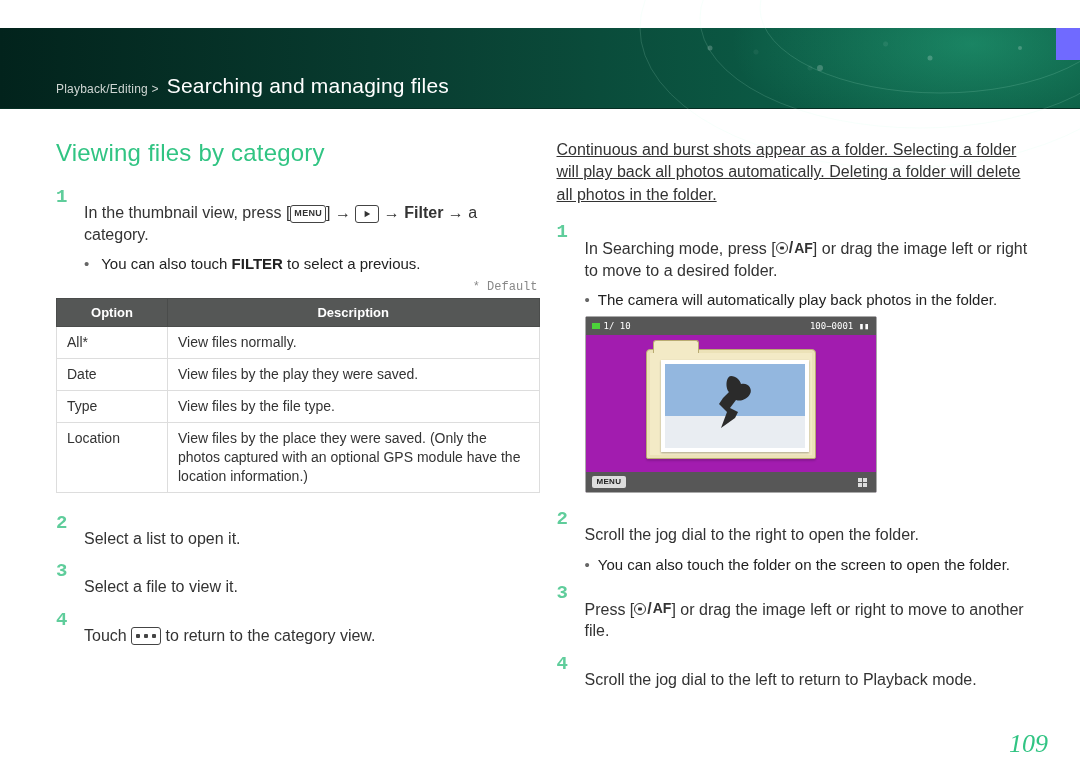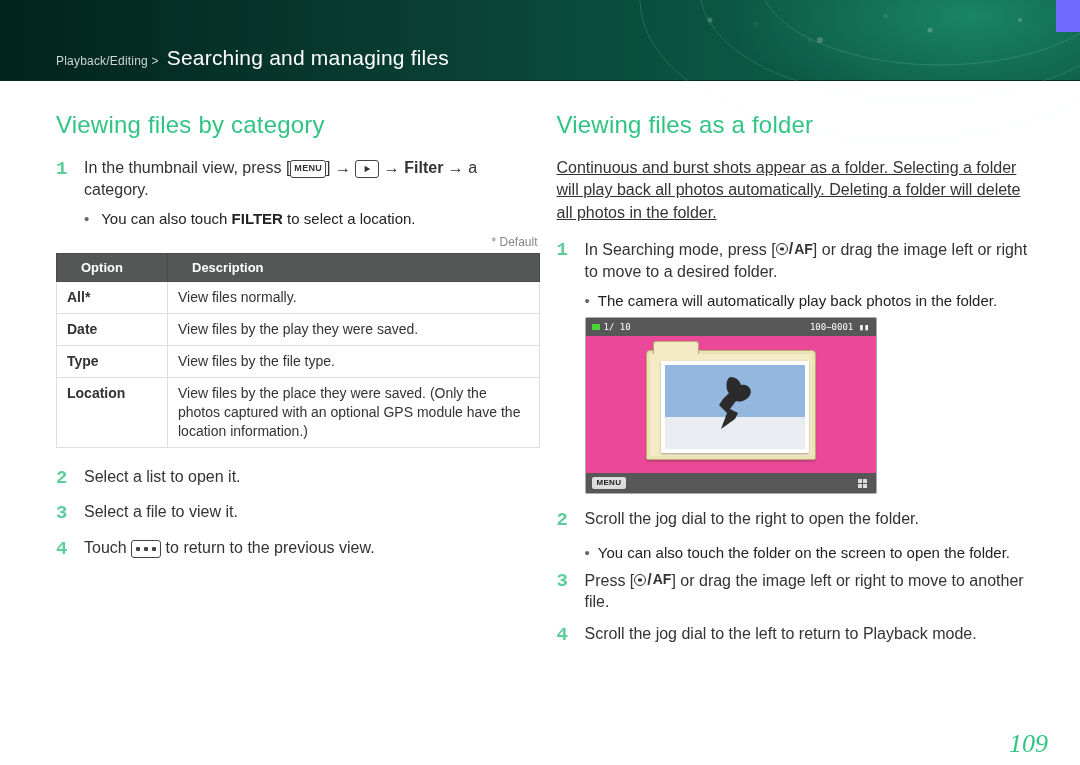--- a/index.html
+++ b/index.html
@@ -15,20 +15,21 @@
   html,body{margin:0;padding:0;background:#fff;width:1080px;height:765px;font-family:"Segoe UI","Helvetica Neue",Arial,sans-serif;color:var(--text);}
   .page{position:relative;width:1080px;height:765px;overflow:hidden;}
   
   .hdr{
     height:80px;
     background:
       radial-gradient(ellipse 400px 180px at 90% 20%,rgba(50,200,150,.4),transparent 60%),
       linear-gradient(90deg,#02231c 0%,#093f32 40%,#0b5843 70%,#0a5740 100%);
     position:relative;
     border-bottom:1px solid #052e23;
+    margin-top:28px;
   }
   .hdr::before{
     content:"";
     position:absolute;inset:0;
     background:
       radial-gradient(circle at 70% 30%,rgba(255,255,255,.05) 0 2px,transparent 3px),
       radial-gradient(circle at 75% 50%,rgba(255,255,255,.05) 0 2px,transparent 3px),
       radial-gradient(circle at 82% 20%,rgba(255,255,255,.07) 0 2px,transparent 3px);
   }
   .hdr .arcs{
@@ -37,37 +38,37 @@
   .breadcrumb{position:absolute;left:56px;bottom:10px;color:#eee;font-size:14px;letter-spacing:.2px;}
   .breadcrumb .sec{font-size:12px;color:#cfd6d3;}
   .breadcrumb .title{font-size:21px;color:#fff;margin-left:4px;}
   .bluebox{position:absolute;right:0;top:0;width:24px;height:32px;background:#706aff;}
   
   .cols{display:flex;padding:30px 40px 0 56px;gap:17px;}
   .col{flex:1;min-width:0;}
   h2.sec{color:var(--accent);font-weight:400;font-size:24px;margin:0 0 18px;letter-spacing:.2px;}
   .step{display:flex;gap:10px;margin:6px 0 10px;font-size:16px;line-height:1.35;}
   .step .n{color:var(--num);font-weight:600;font-size:19px;font-family:"Courier New",monospace;flex:0 0 18px;}
-  .step .body{flex:1;}
+  .step .body{flex:1;margin-top:17px;}
   .step .body b{font-weight:700;}
   .sub{font-size:15px;margin:4px 0 8px 28px;color:#222;}
   .sub::before{content:"•";color:#666;margin-right:8px;}
-  .default{font-size:12px;color:var(--light);text-align:right;margin:2px 2px 4px 0;}
+  .default{font-size:12px;color:var(--light);text-align:right;margin:2px 2px 4px 0;font-family:Liberation Mono, monospace;}
   table.opts{width:100%;border-collapse:collapse;font-size:14px;margin-bottom:18px;}
-  table.opts th{background:var(--rowh);color:#fff;text-align:left;font-weight:700;padding:6px 24px;border:1px solid #4a4c4b;font-size:13px;}
+  table.opts th{background:var(--rowh);color:#fff;text-align:center;font-weight:700;padding:6px 24px;border:1px solid #4a4c4b;font-size:13px;}
   table.opts td{border:1px solid var(--border);padding:6px 10px;vertical-align:top;line-height:1.35;}
-  table.opts td.k{font-weight:700;width:90px;margin-left:10px;}
+  table.opts td.k{font-weight:400;width:90px;margin-left:10px;}
   .icon-box{display:inline-flex;align-items:center;justify-content:center;border:1px solid #444;border-radius:3px;height:16px;min-width:18px;padding:0 2px;font-size:10px;font-weight:700;vertical-align:middle;line-height:1;background:#fff;}
   .icon-box.menu{font-size:9px;padding:0 3px;letter-spacing:.3px;}
   .icon-box.play svg{width:8px;height:8px;}
   .thumb{display:inline-flex;align-items:center;gap:4px;border:1px solid #444;border-radius:3px;height:16px;padding:0 4px;vertical-align:middle;}
   .thumb span{width:4px;height:4px;background:#444;border-radius:1px;}
   .para{font-size:16px;line-height:1.4;margin:0 0 14px;text-decoration:underline;}
   
-  .screen{width:290px;height:175px;margin:6px 0 14px 28px;border:1px solid #aaa;border-radius:2px;background:#ec4899;position:relative;display:flex;flex-direction:column;}
+  .screen{width:290px;height:175px;margin:6px 0 14px 28px;border:1px solid #aaa;border-radius:2px;background:#a21caf;position:relative;display:flex;flex-direction:column;}
   .screen .top{height:18px;background:#575757;color:#fff;font-size:9px;display:flex;align-items:center;justify-content:space-between;padding:0 6px;font-family:monospace;}
   .screen .top .grn{width:8px;height:6px;background:#4cd33a;display:inline-block;margin-right:4px;}
   .screen .mid{flex:1;display:flex;align-items:center;justify-content:center;}
   .folder{width:168px;height:108px;background:#f3eac6;border:1px solid #b9ab72;border-radius:4px 4px 2px 2px;position:relative;box-shadow:inset 0 0 0 3px #ece2b8, 0 2px 2px rgba(0,0,0,.15);}
   .folder::before{content:"";position:absolute;top:-10px;left:6px;width:44px;height:12px;background:#f3eac6;border:1px solid #b9ab72;border-bottom:none;border-radius:3px 3px 0 0;}
   .folder .photo{position:absolute;left:14px;top:10px;width:140px;height:84px;border:4px solid #fff;box-shadow:0 1px 2px rgba(0,0,0,.3);background:linear-gradient(180deg,#93b7df 0 62%,#e9edf2 62% 100%);overflow:hidden;}
   .folder .photo svg{position:absolute;left:30px;top:6px;width:80px;height:70px;}
   .screen .bot{height:20px;background:#575757;display:flex;align-items:center;justify-content:space-between;padding:0 6px;}
   .screen .bot .mbtn{background:#ddd;border-radius:2px;font:700 8px/1 Arial;color:#222;padding:2px 5px;letter-spacing:.3px;}
   .screen .bot .gicon{display:flex;gap:1px;}
@@ -117,21 +118,21 @@
       <div class="n">1</div>
       <div class="body">
         <span>In the thumbnail view, press [</span><span class="icon-box menu">MENU</span><span>] → </span><span class="icon-box play">
               <svg viewBox="0 0 10 10">
                 <polygon points="2,1 9,5 2,9" fill="#333"></polygon>
               </svg>
             </span><span> → </span><b>Filter</b><span> → a category.</span>
       </div>
     </div>
     <div class="sub">
-      <span>You can also touch </span><b>FILTER</b><span> to select a location.</span>
+      <span>You can also touch </span><b>FILTER</b><span> to select a previous.</span>
     </div>
     <div class="default">* Default</div>
 
     <table class="opts">
       <tbody>
             <tr>
               <th>Option</th>
               <th>Description</th>
             </tr>
       <tr>
@@ -161,27 +162,26 @@
       <div class="n">3</div>
       <div class="body">Select a file to view it.</div>
     </div>
     <div class="step">
       <div class="n">4</div>
       <div class="body">
         <span>Touch </span><span class="thumb">
               <span></span>
               <span></span>
               <span></span>
-            </span><span> to return to the previous view.</span>
+            </span><span> to return to the category view.</span>
       </div>
     </div>
   </div>
 
   <div class="col">
-    <h2 class="sec">Viewing files as a folder</h2>
     <p class="para">Continuous and burst shots appear as a folder. Selecting a folder will play back all photos automatically. Deleting a folder will delete all photos in the folder.</p>
 
     <div class="step">
       <div class="n">1</div>
       <div class="body">
         <span>In Searching mode, press [</span><span class="focus-af"><span class="ring"></span>/<span class="af">AF</span></span><span>] or drag the image left or right to move to a desired folder.</span>
       </div>
     </div>
     <div class="sub">The camera will automatically play back photos in the folder.</div>
 

